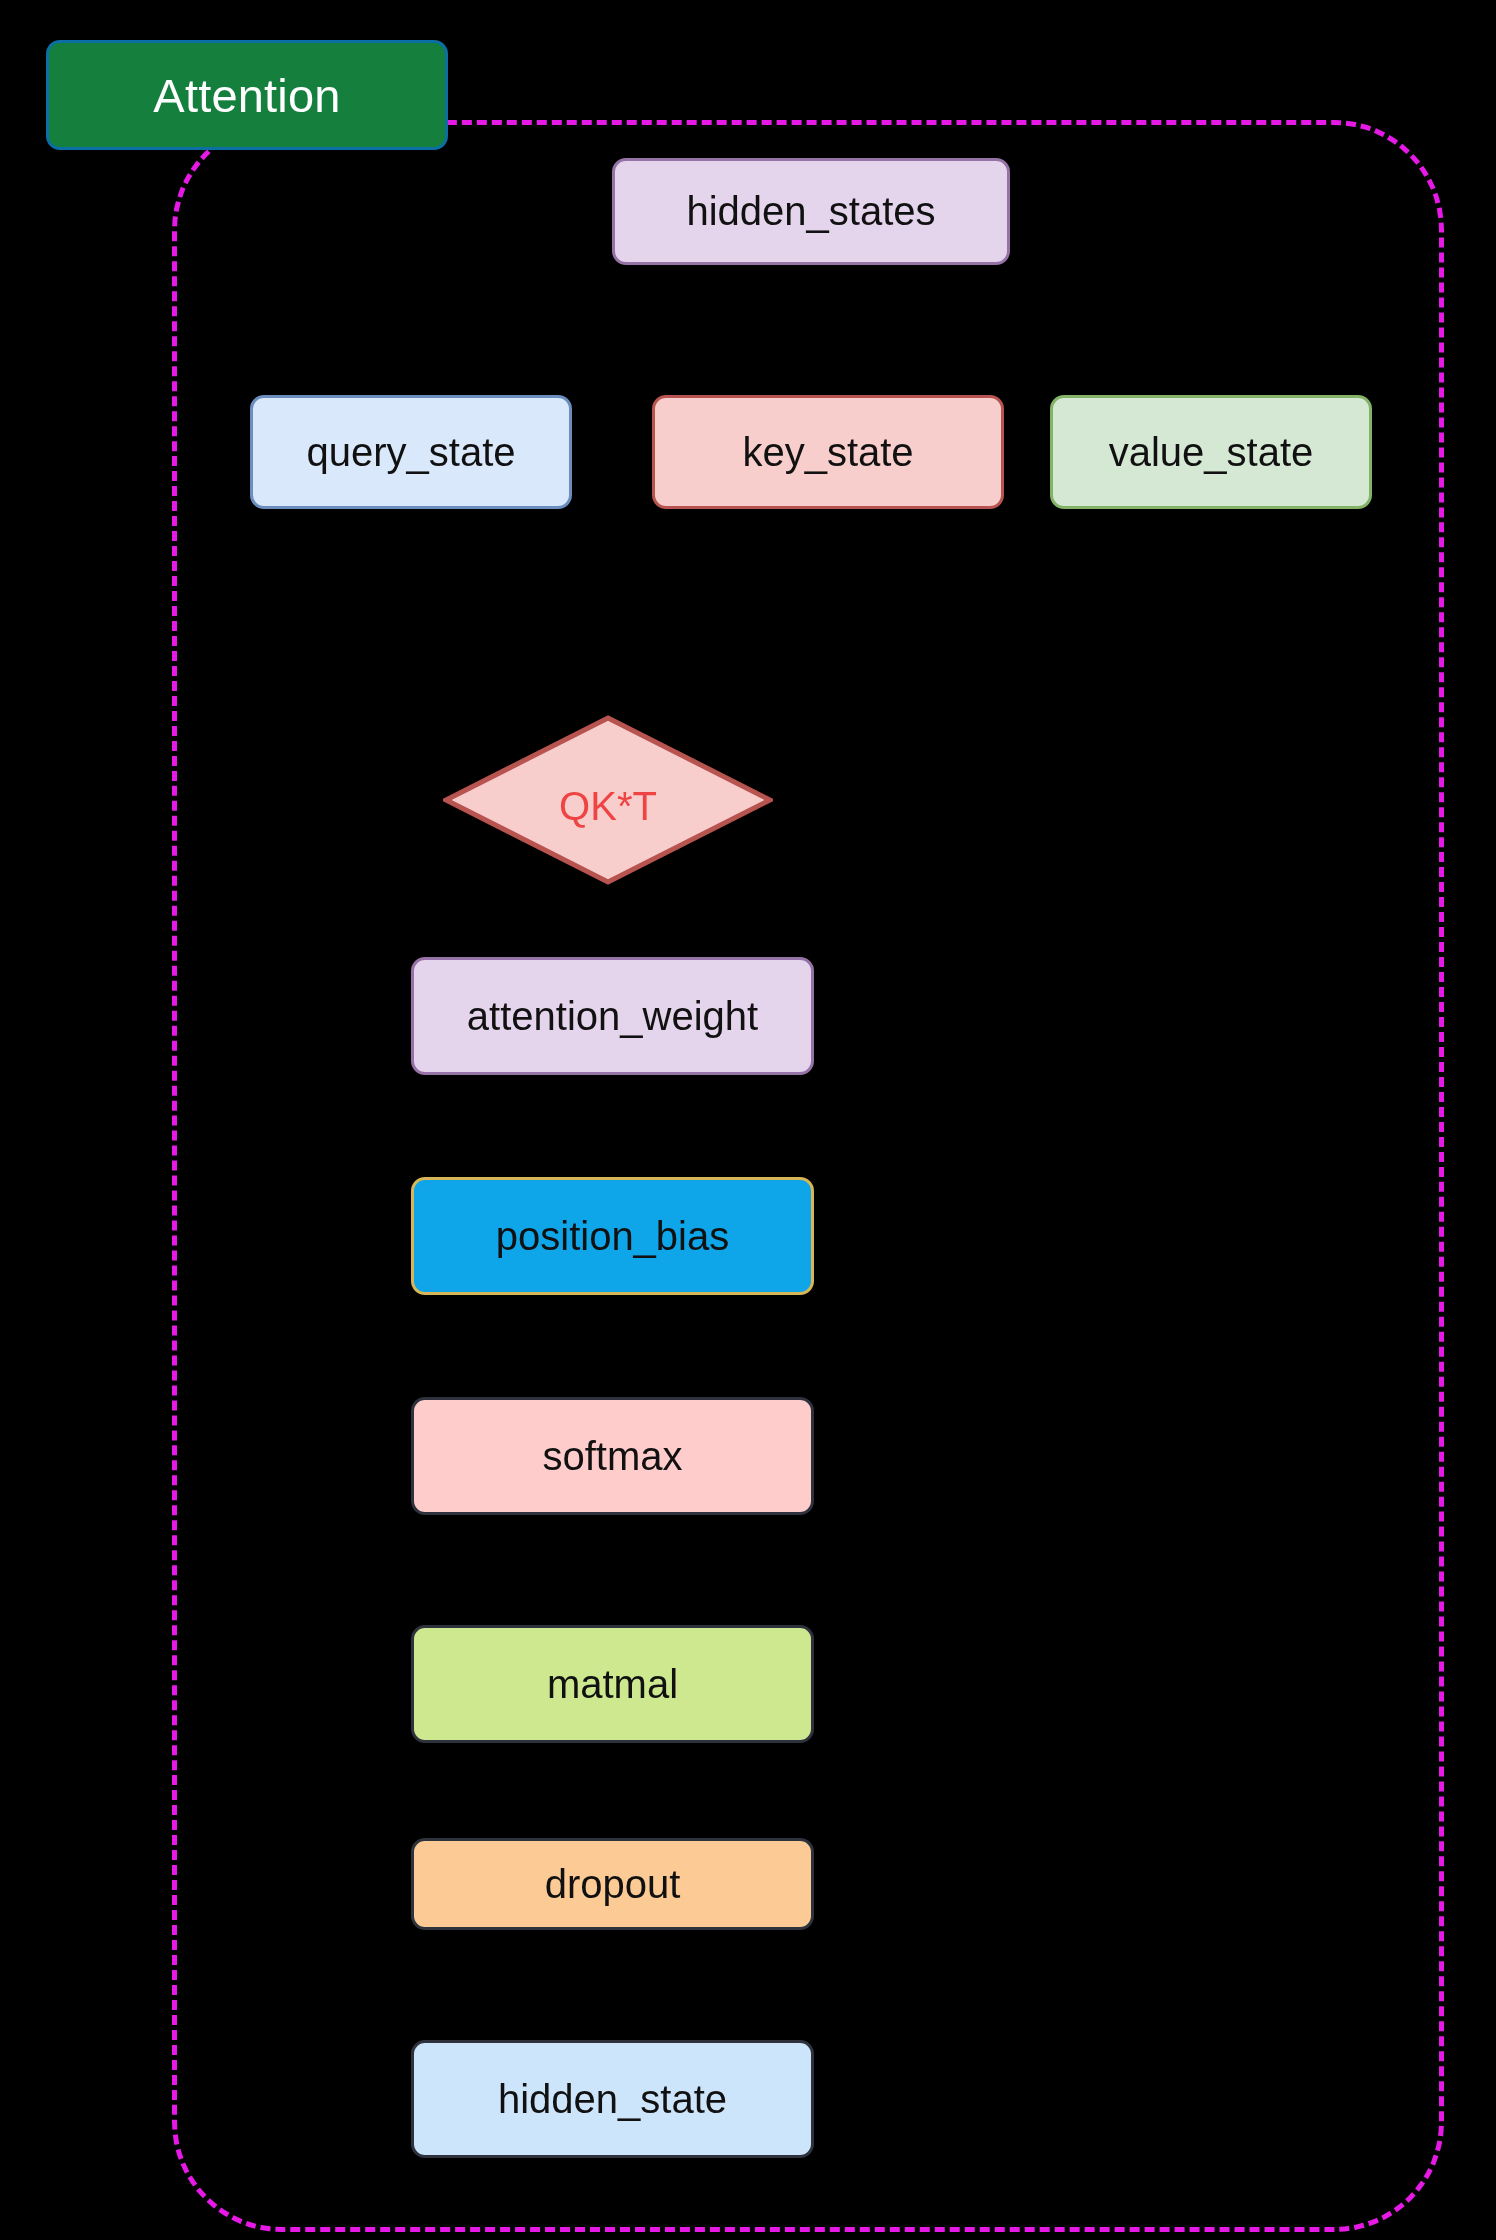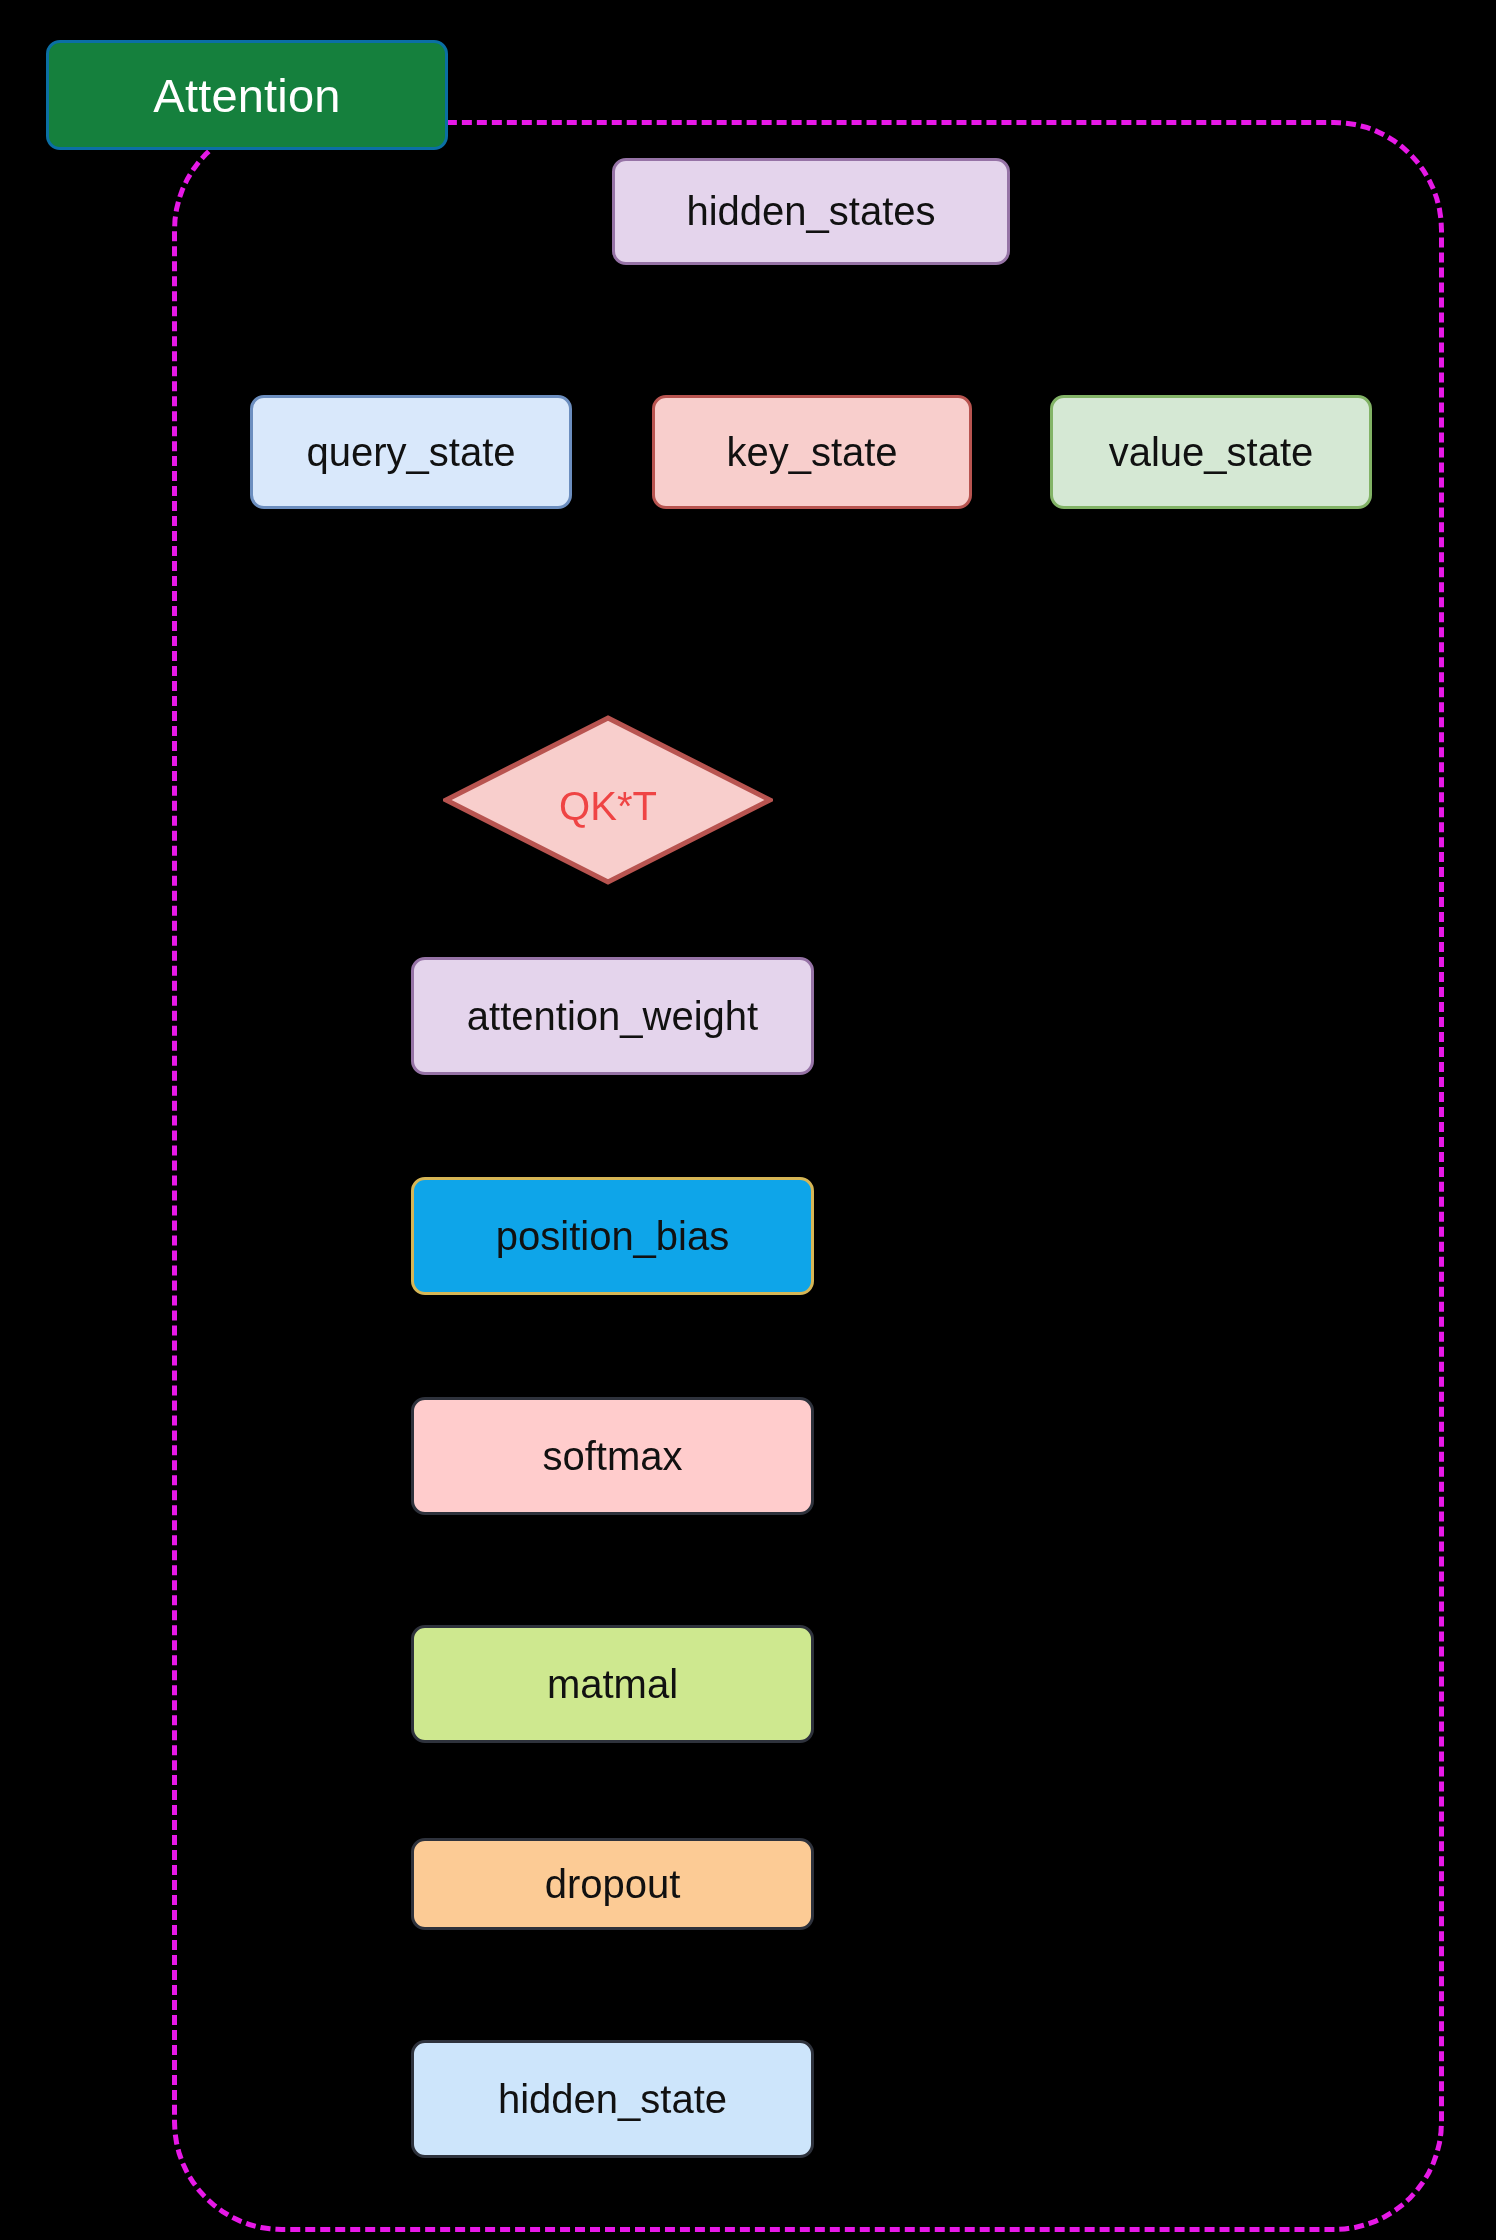--- a/index.html
+++ b/index.html
@@ -105,21 +105,21 @@
   </div>
 
   <div class="node" style="left:612px; top:158px; width:398px; height:107px; background:#e4d4ec; border-color:#9673a6;">
     <span>hidden_states</span>
   </div>
 
   <div class="node" style="left:250px; top:395px; width:322px; height:114px; background:#d9e8fb; border-color:#6c8ebf;">
     <span>query_state</span>
   </div>
 
-  <div class="node" style="left:652px; top:395px; width:320px; height:114px; background:#f8cecc; border-color:#b85450;">
+  <div class="node" style="left:652px; top:395px; width:352px; height:114px; background:#f8cecc; border-color:#b85450;">
     <span>key_state</span>
   </div>
 
   <div class="node" style="left:1050px; top:395px; width:322px; height:114px; background:#d5e8d4; border-color:#82b366;justify-content:center;">
     <span>value_state</span>
   </div>
 
   <div class="diamond-wrap" style="left:443px; top:715px; width:330px; height:170px;">
     <svg width="330" height="170" viewBox="0 0 330 170">
       <polygon points="165,3 327,85 165,167 3,85" fill="#f8cecc" stroke="#b85450" stroke-width="5"></polygon>

